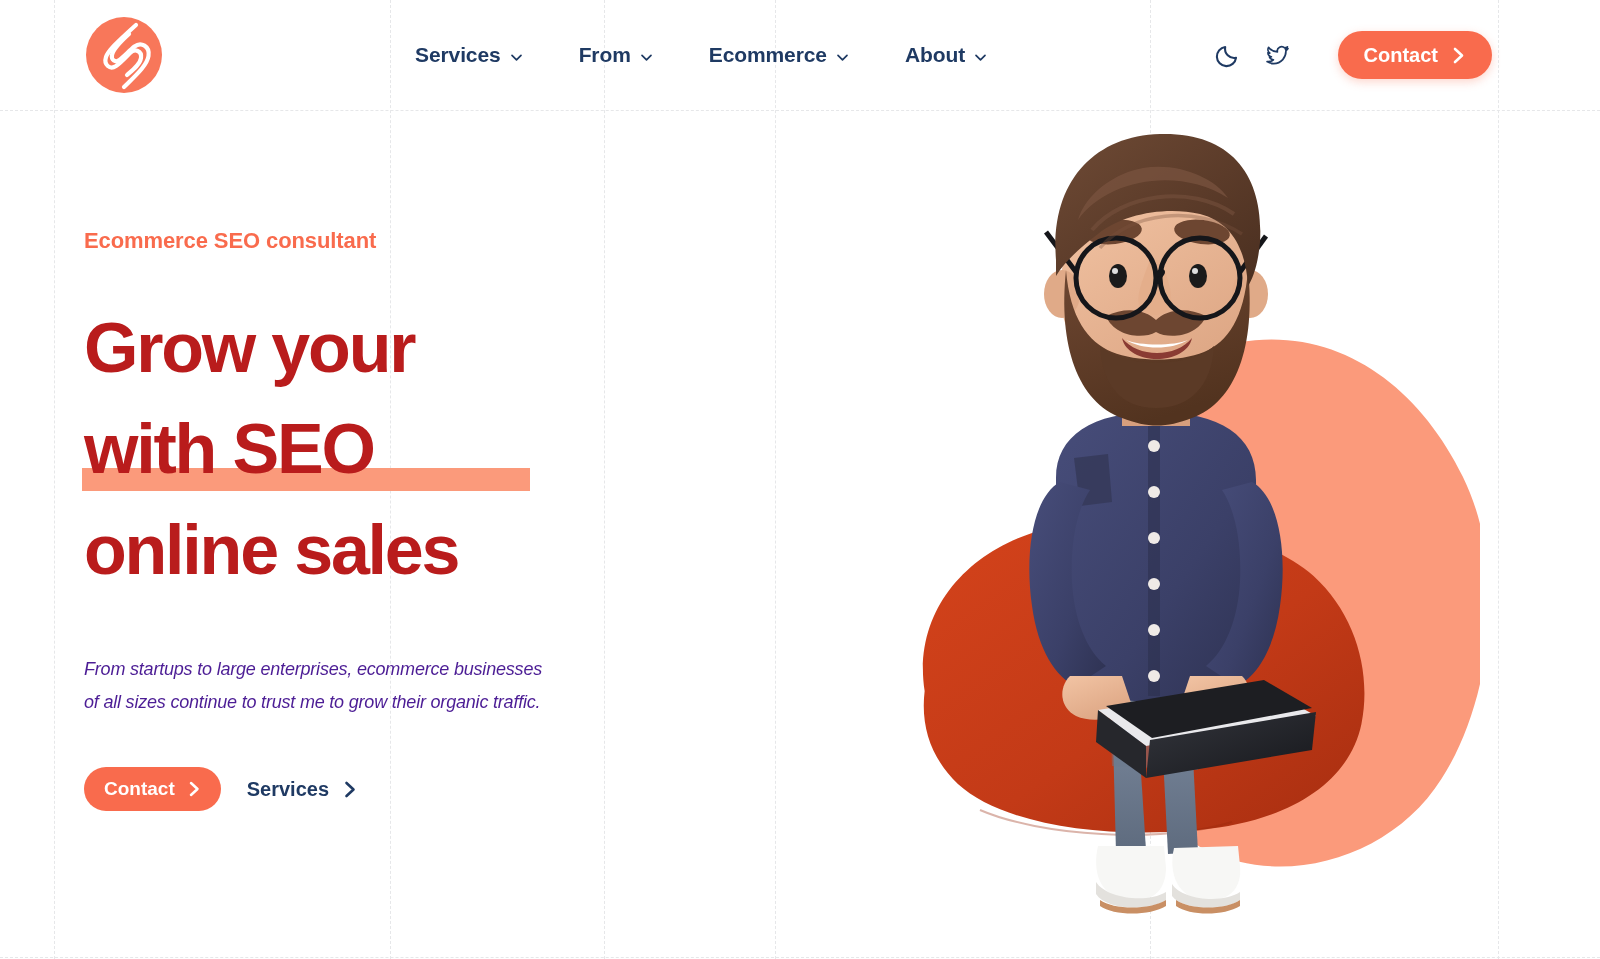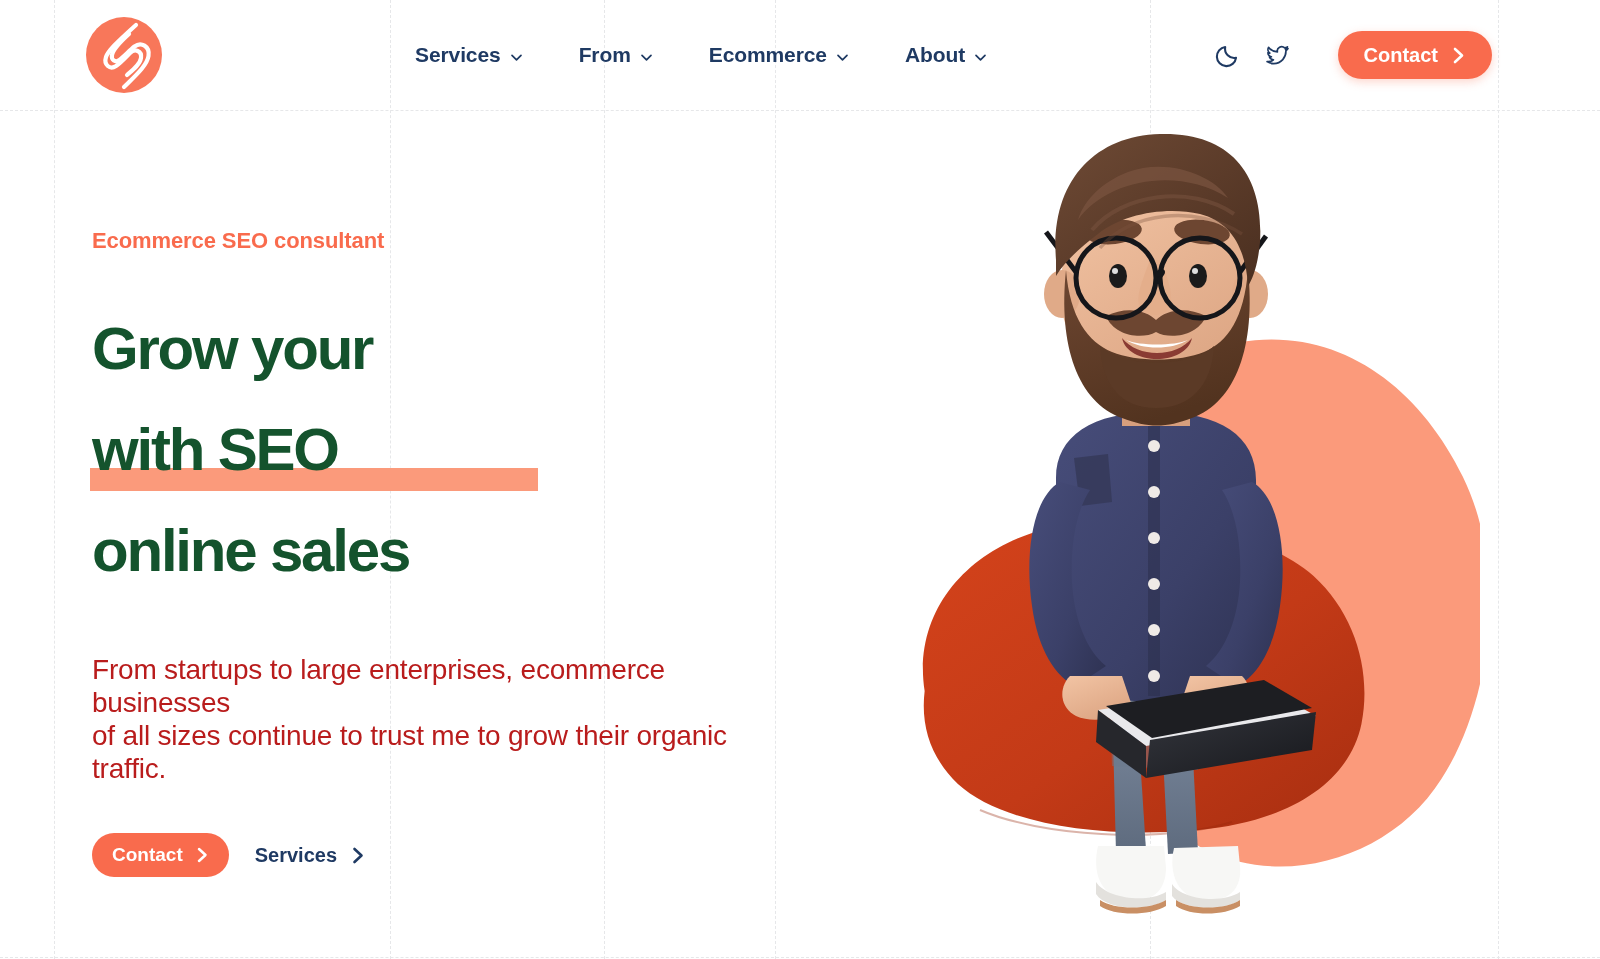--- a/index.html
+++ b/index.html
@@ -137,60 +137,61 @@
     position: absolute;
     top: 110px;
     left: 0;
     width: 1600px;
     height: 849px;
     z-index: 2;
   }
 
   .hero-copy {
     position: absolute;
-    left: 92px;
+    left: 84px;
     top: 118px;
     width: 720px;
   }
 
   .eyebrow {
     color: #f96b4d;
     font-size: 22px;
     font-weight: bold;
     letter-spacing: -0.1px;
     margin-bottom: 44px;
   }
 
   .headline {
     position: relative;
-    color: #14532d;
-    font-size: 60px;
+    color: #b91c1c;
+    font-size: 70px;
     line-height: 101px;
     font-weight: bold;
     letter-spacing: -2.2px;
     width: 660px;
   }
   .headline .hl-line { position: relative; display: block; white-space: nowrap; }
   .underline-bar {
     position: absolute;
     left: -2px;
     bottom: 9px;
     width: 448px;
     height: 23px;
     background: #fb9a7b;
     z-index: -1;
   }
 
   .hero-para {
     margin-top: 52px;
-    color: #b91c1c;
-    font-size: 28px;
+    color: #4c1d95;
+    font-size: 18px;
     line-height: 33px;
     letter-spacing: -0.2px;
     width: 700px;
+    font-style: italic;
   }
 
   .hero-actions {
     margin-top: 48px;
     display: flex;
     align-items: center;
     gap: 26px;
   }
   .btn-primary {
     height: 44px;

